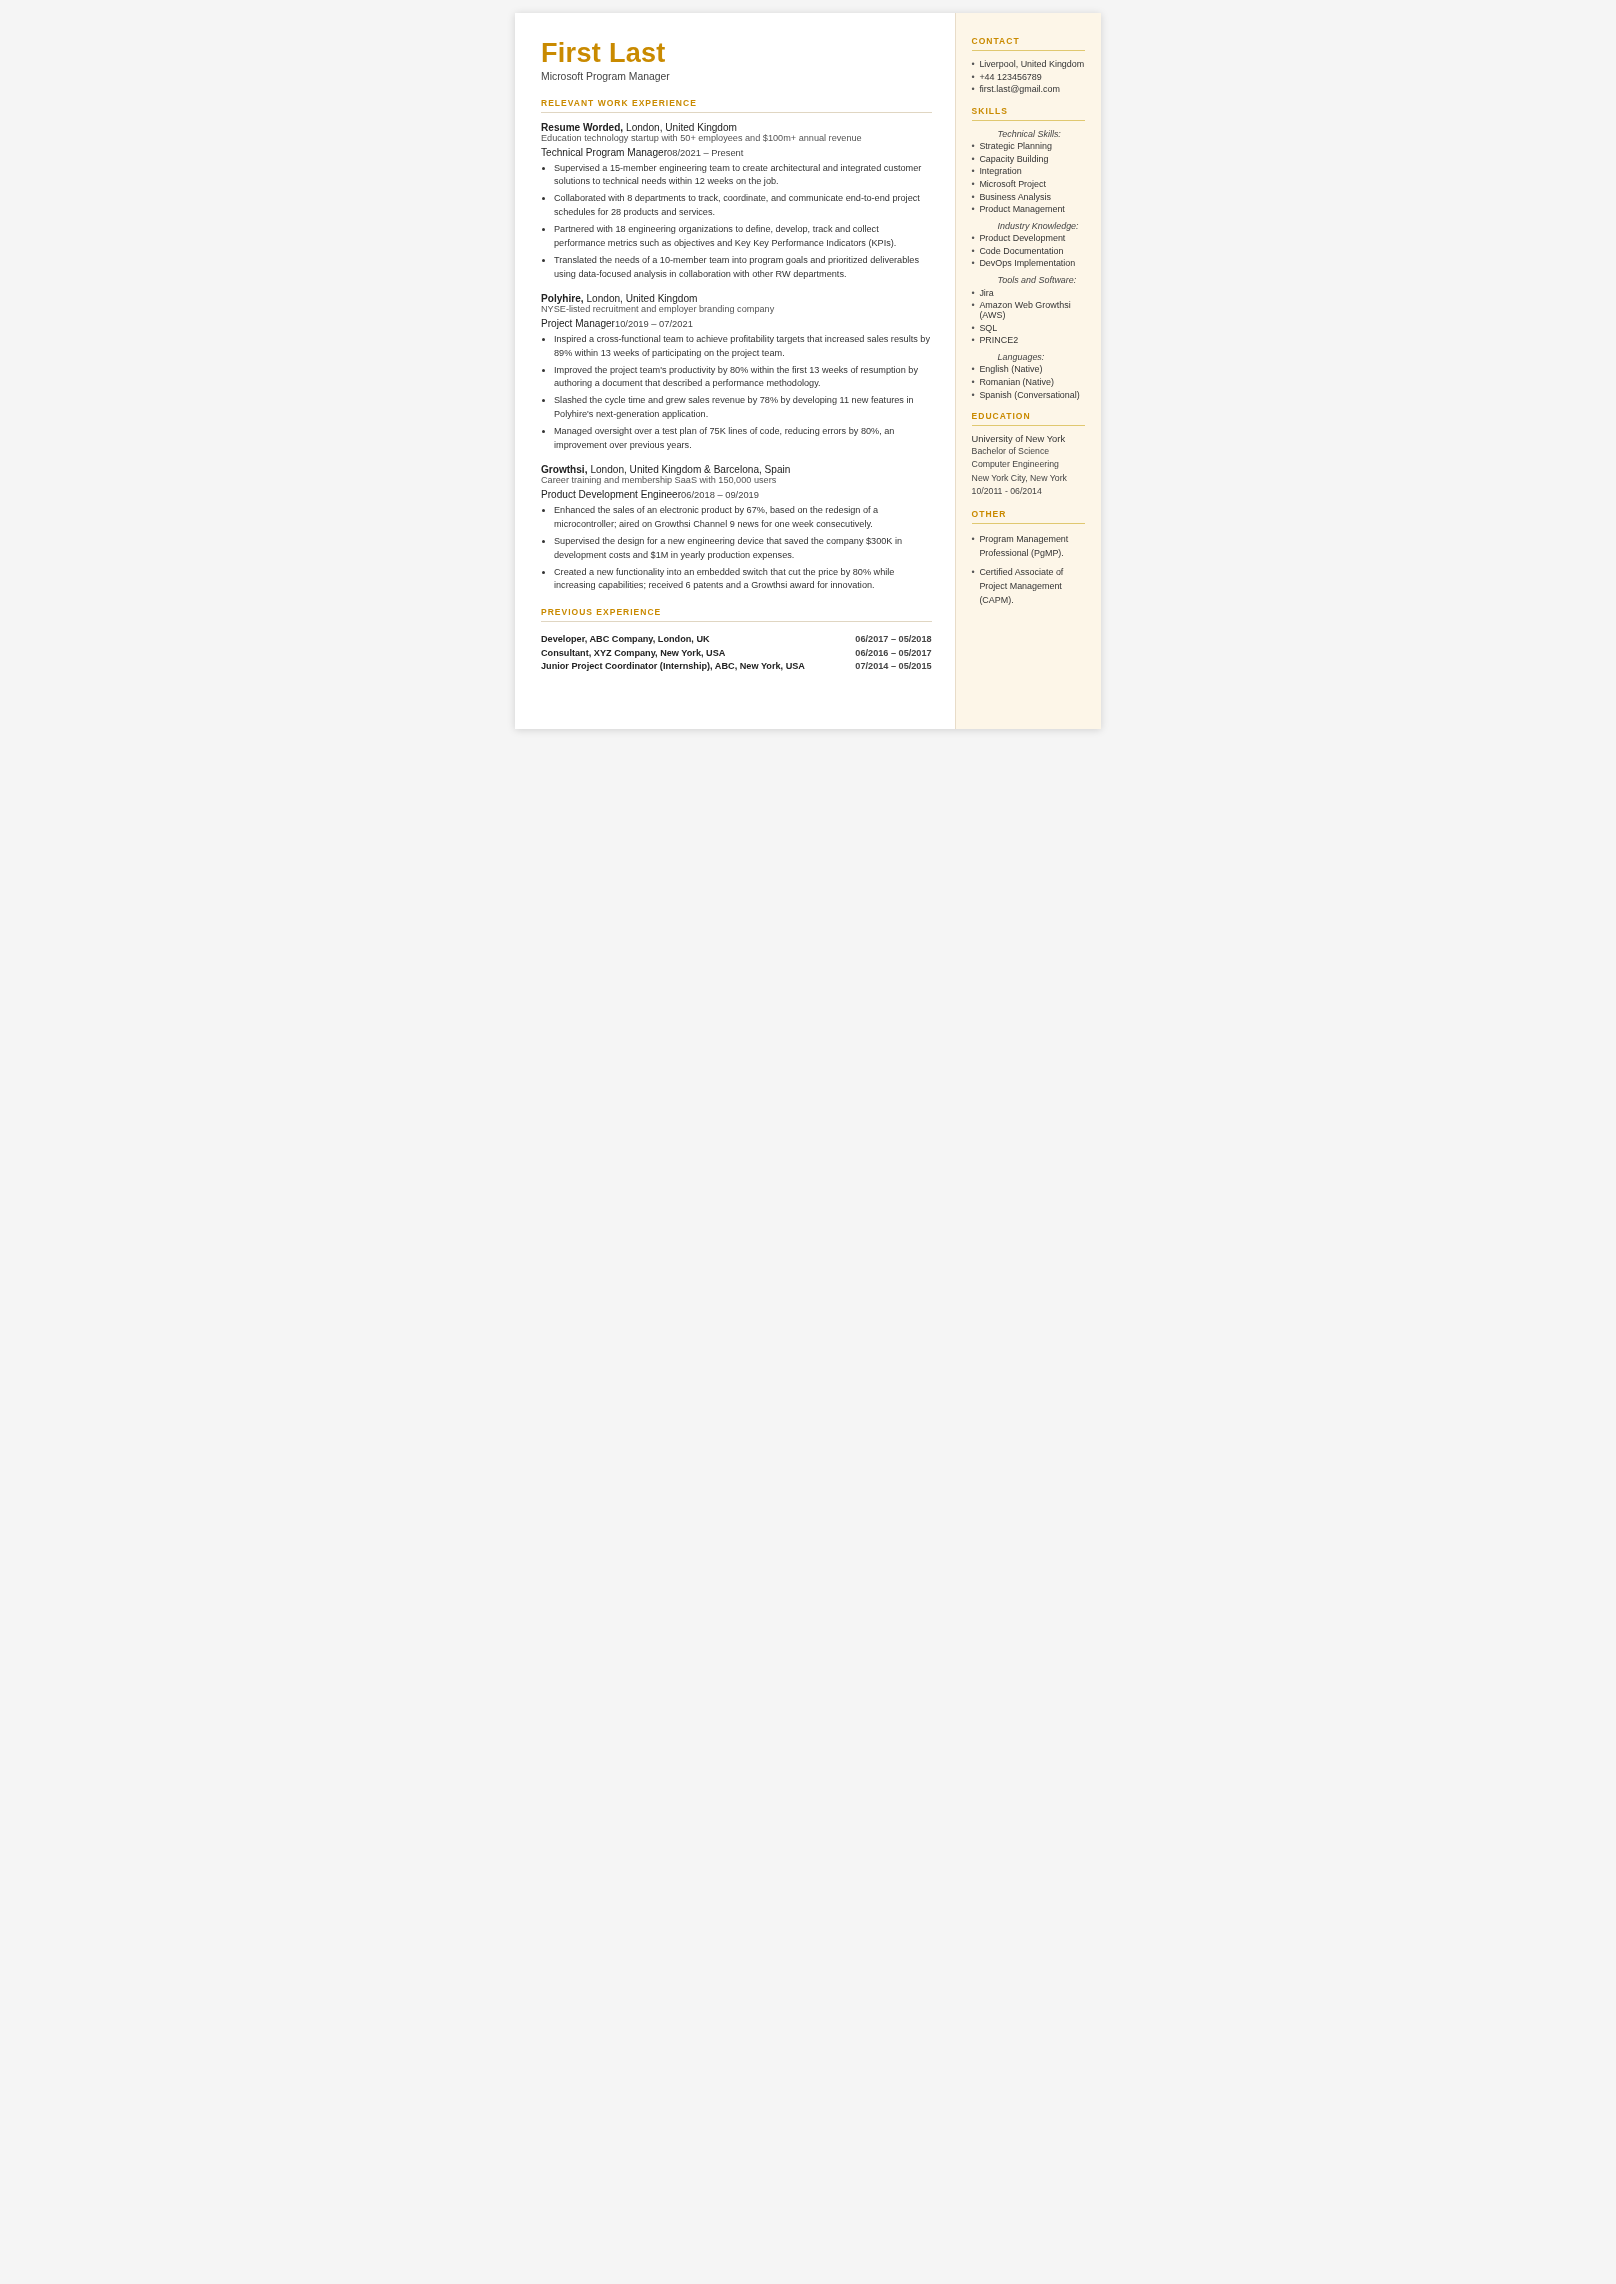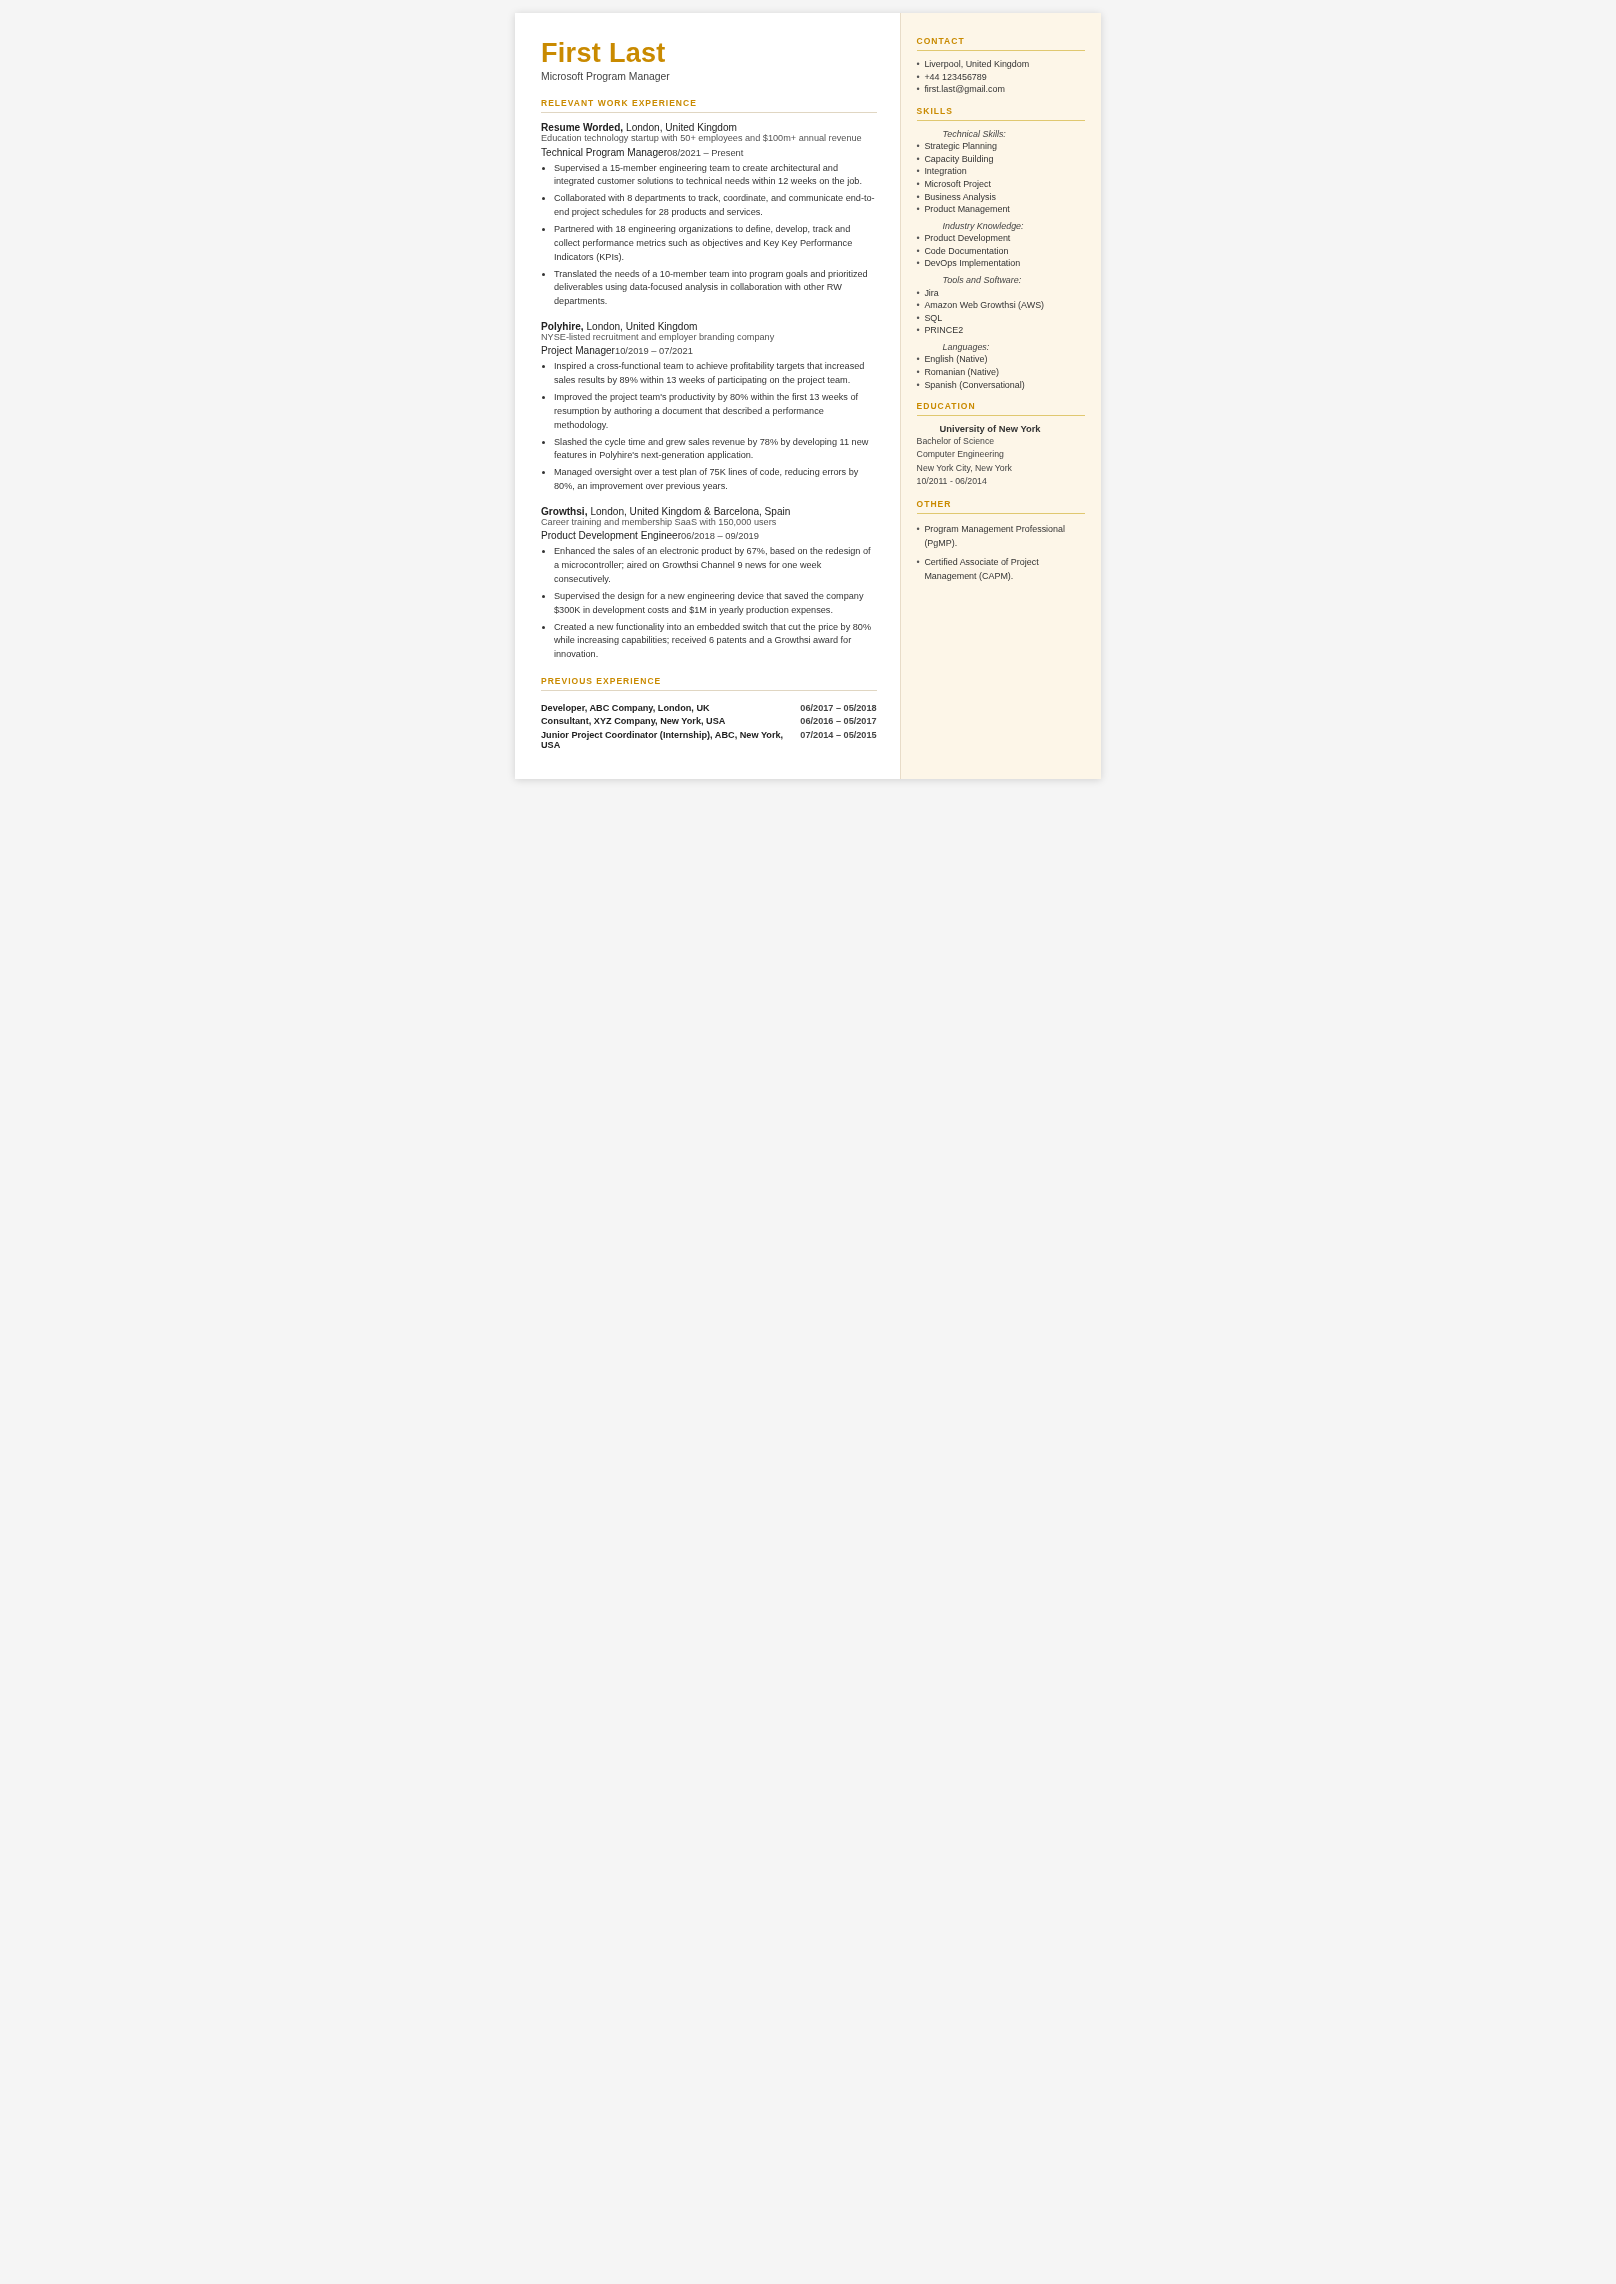--- a/index.html
+++ b/index.html
@@ -115,21 +115,21 @@
       flex: 1;
     }
     .prev-exp-right {
       font-size: 0.88em;
       color: #444;
       white-space: nowrap;
       margin-left: 6.5px;
     }
     
     .right-col {
-      width: 201px;
+      width: 146px;
       background: #fdf6e8;
       padding: 23.4px 15.6px 23.4px 15.6px;
       border-left: 0.7px solid #e8dcc8;
     }
     .right-section-heading {
       font-size: 0.82em;
       font-weight: 700;
       color: #c98a00;
       letter-spacing: 1px;
       text-transform: uppercase;
@@ -168,24 +168,23 @@
       color: #444;
       margin-bottom: 2.6px;
       margin-top: 5.2px;
       margin-left: 26px;
     }
     .edu-block {
       margin-bottom: 3.9px;
     }
     .edu-university {
       font-size: 0.9em;
-      font-weight: 700;
+      font-weight: 400;
       color: #333;
       margin-bottom: 1.3px;
-      margin-left: 23px;
     }
     .edu-detail {
       font-size: 0.84em;
       color: #444;
       line-height: 1.5;
     }
     .other-text {
       font-size: 0.86em;
       color: #333;
       line-height: 1.6;

